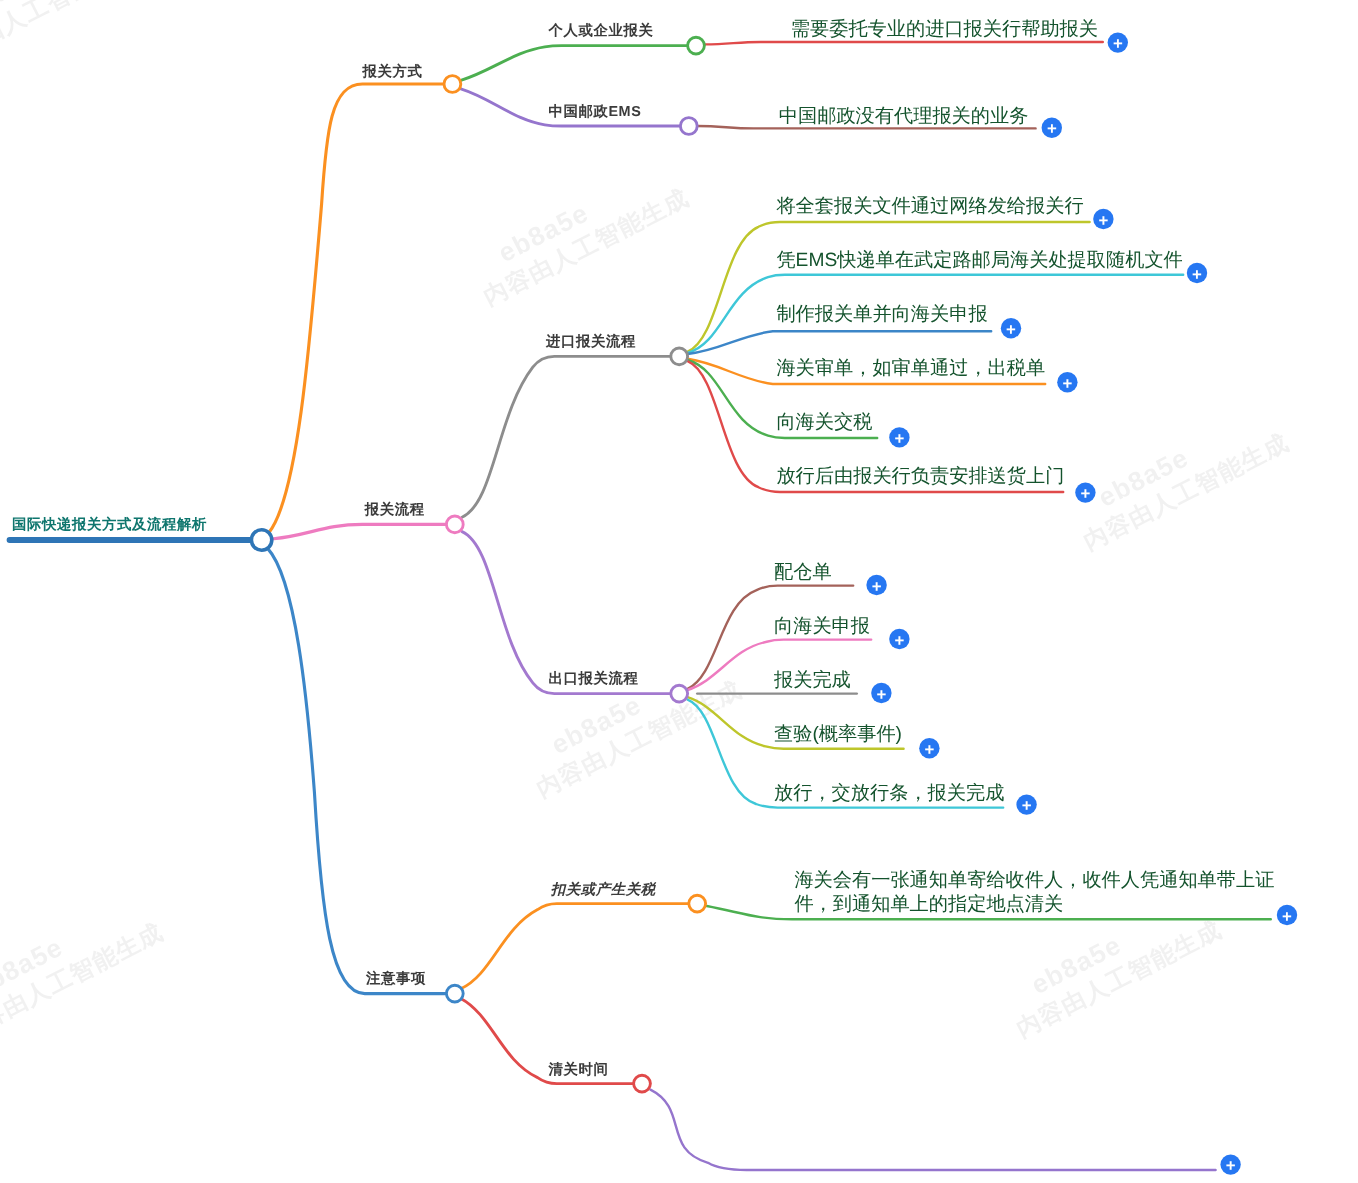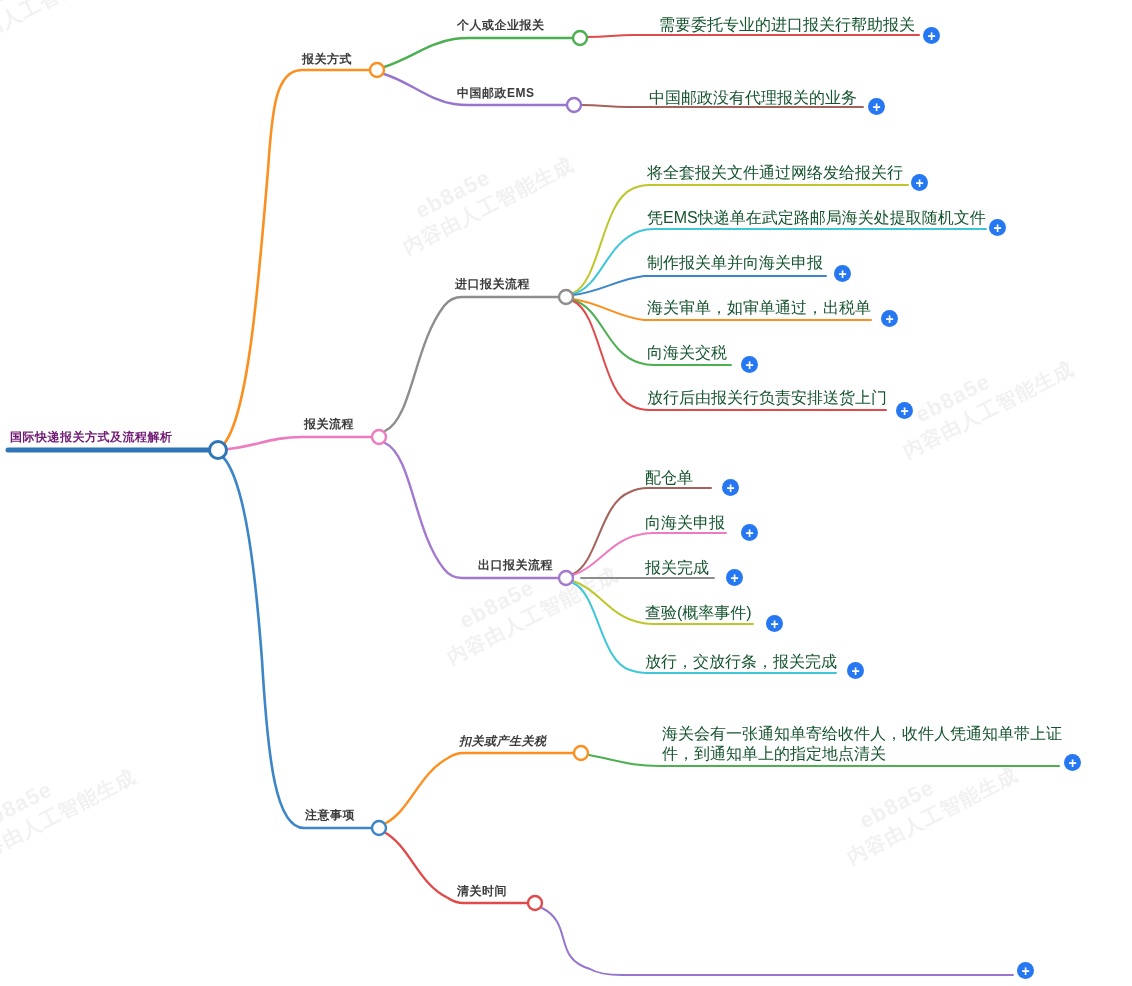--- a/index.html
+++ b/index.html
@@ -5,21 +5,21 @@
   html,body{margin:0;padding:0;background:#fff;}
   .stage{
     position:relative;width:1132px;height:986px;background:#ffffff;overflow:hidden;
     font-family:"Liberation Sans","DejaVu Sans",sans-serif;
   }
   svg.edges{position:absolute;left:0;top:0;z-index:2;}
   .label{
     position:absolute;z-index:3;font-size:12px;font-weight:bold;color:#3b3b3b;
     white-space:nowrap;letter-spacing:0.5px;
   }
-  .root-label{color:#701a75;}
+  .root-label{color:#0f766e;}
   .leaf{
     position:absolute;z-index:3;font-size:16px;color:#14532d;white-space:nowrap;
     letter-spacing:0;line-height:20px;
   }
   .leaf.wrap{white-space:normal;}
   .plus{
     position:absolute;z-index:4;width:17px;height:17px;border-radius:50%;
     background:#2677f2;color:#ffffff;display:flex;align-items:center;justify-content:center;
     font-size:14px;font-weight:bold;line-height:1;cursor:pointer;user-select:none;
   }
@@ -112,21 +112,21 @@
 
   <div class="label root-label" style="left:10px;top:429px;">国际快递报关方式及流程解析</div>
 
   <div class="label" style="left:302px;top:51px;">报关方式</div>
   <div class="label" style="left:304px;top:416px;">报关流程</div>
   <div class="label" style="left:305px;top:807px;">注意事项</div>
 
   <div class="label" style="left:457px;top:17px;">个人或企业报关</div>
   <div class="label" style="left:457px;top:85px;">中国邮政EMS</div>
   <div class="label" style="left:455px;top:276px;">进口报关流程</div>
-  <div class="label" style="left:478px;top:557px;">出口报关流程</div>
+  <div class="label" style="left:457px;top:557px;">出口报关流程</div>
   <div class="label" style="left:459px;top:733px;font-style:italic;">扣关或产生关税</div>
   <div class="label" style="left:457px;top:883px;">清关时间</div>
 
   <div class="leaf" style="left:659px;top:15px;">需要委托专业的进口报关行帮助报关</div>
   <div class="leaf" style="left:649px;top:88px;">中国邮政没有代理报关的业务</div>
 
   <div class="leaf" style="left:647px;top:208px;">凭EMS快递单在武定路邮局海关处提取随机文件</div>
   <div class="leaf" style="left:647px;top:163px;">将全套报关文件通过网络发给报关行</div>
   <div class="leaf" style="left:647px;top:253px;">制作报关单并向海关申报</div>
   <div class="leaf" style="left:647px;top:298px;">海关审单，如审单通过，出税单</div>

